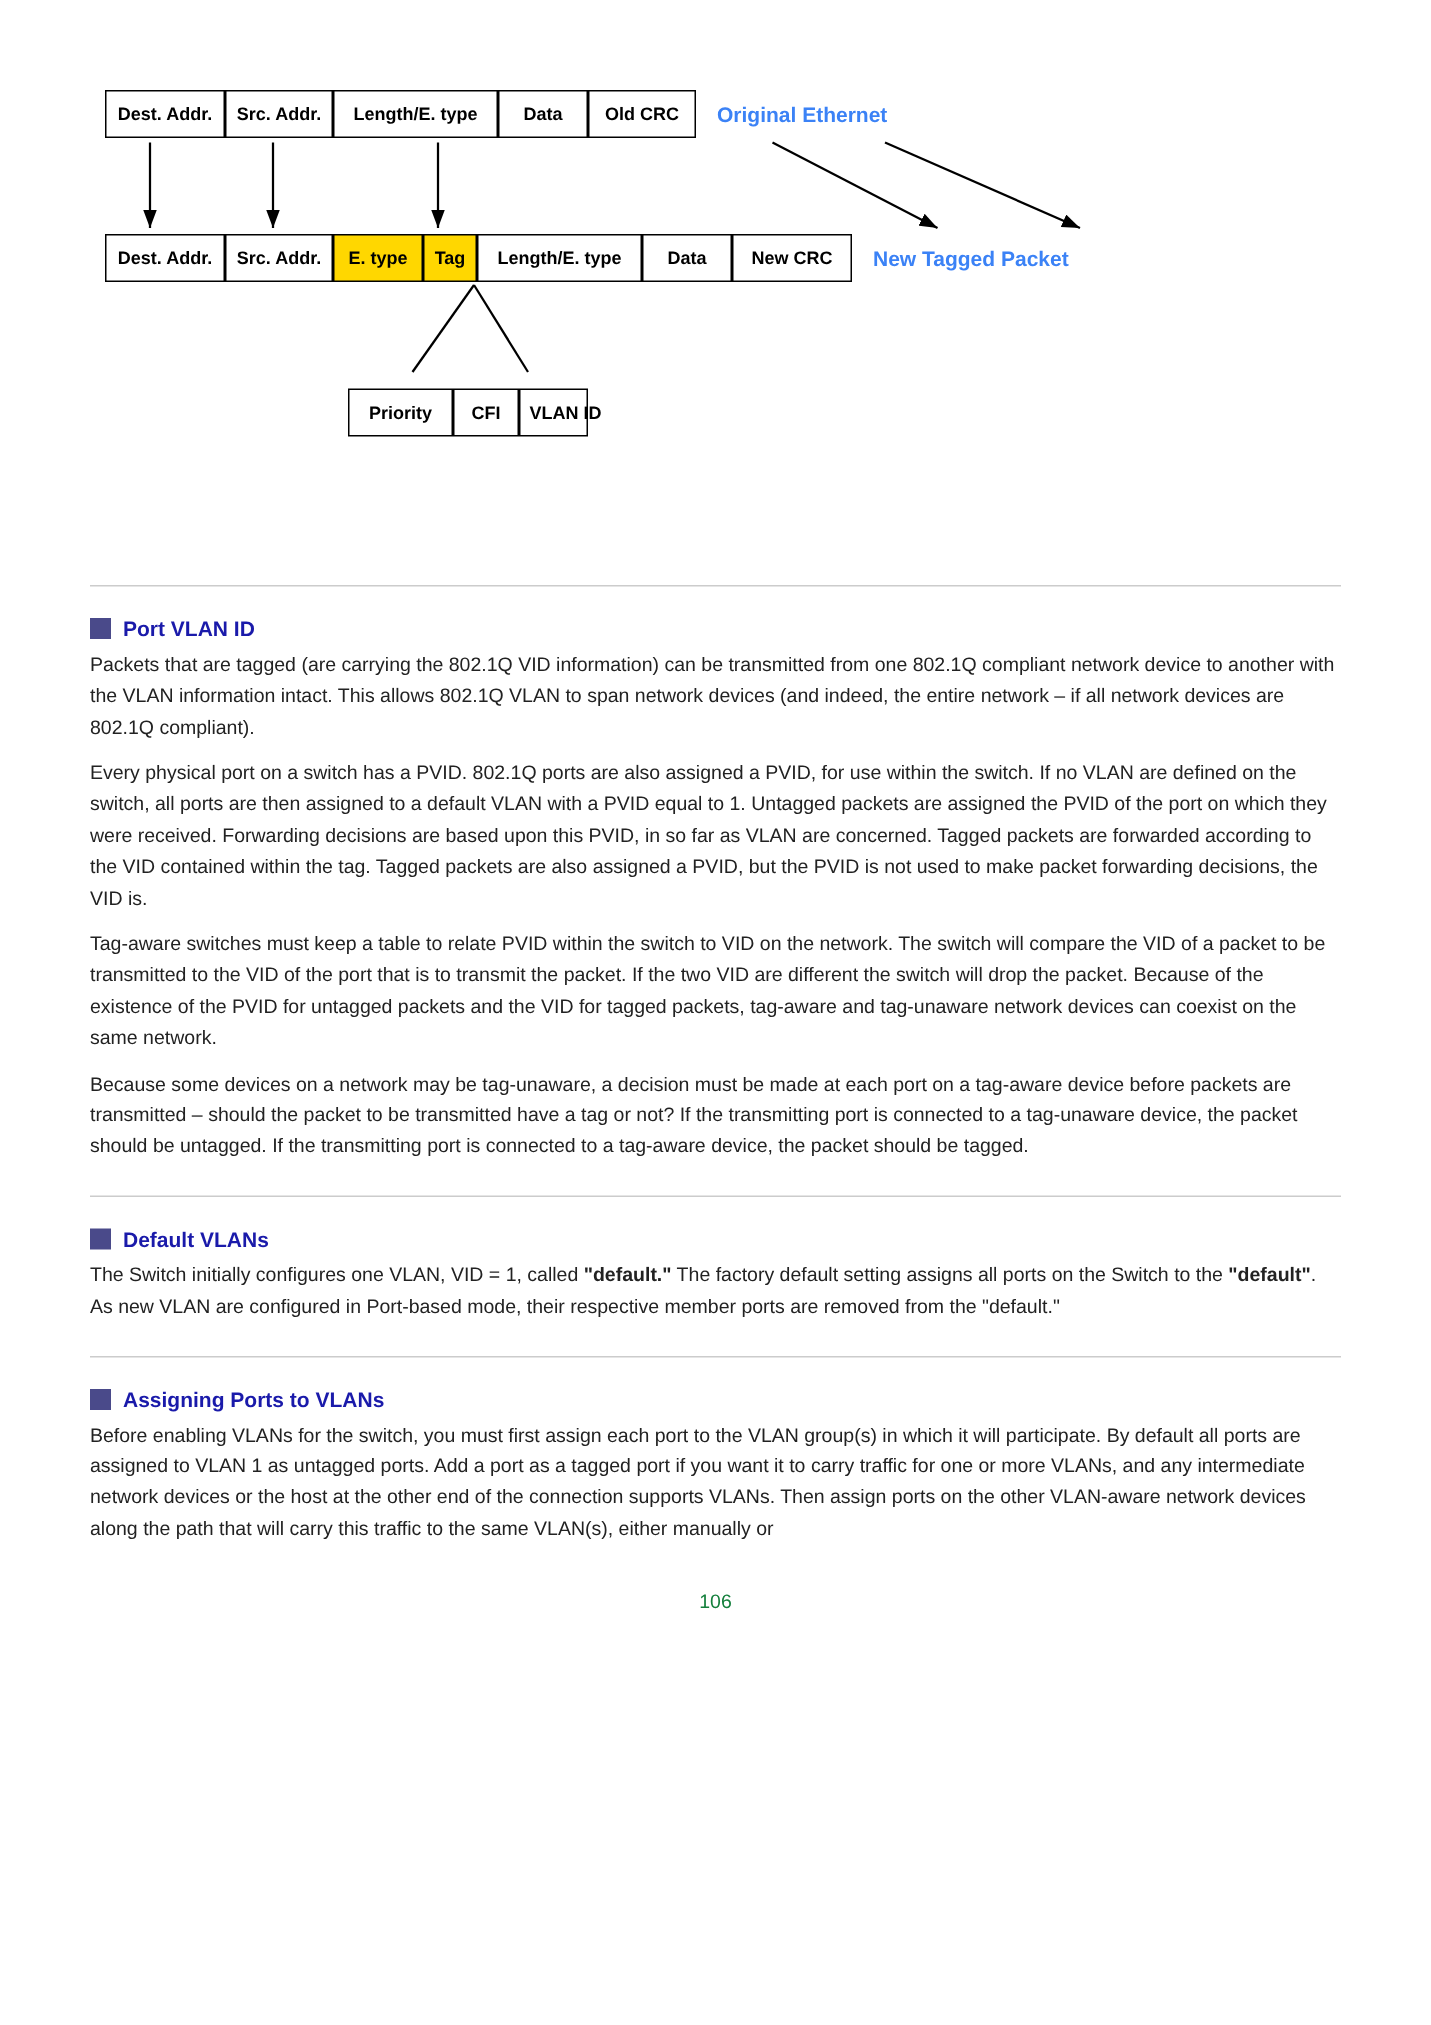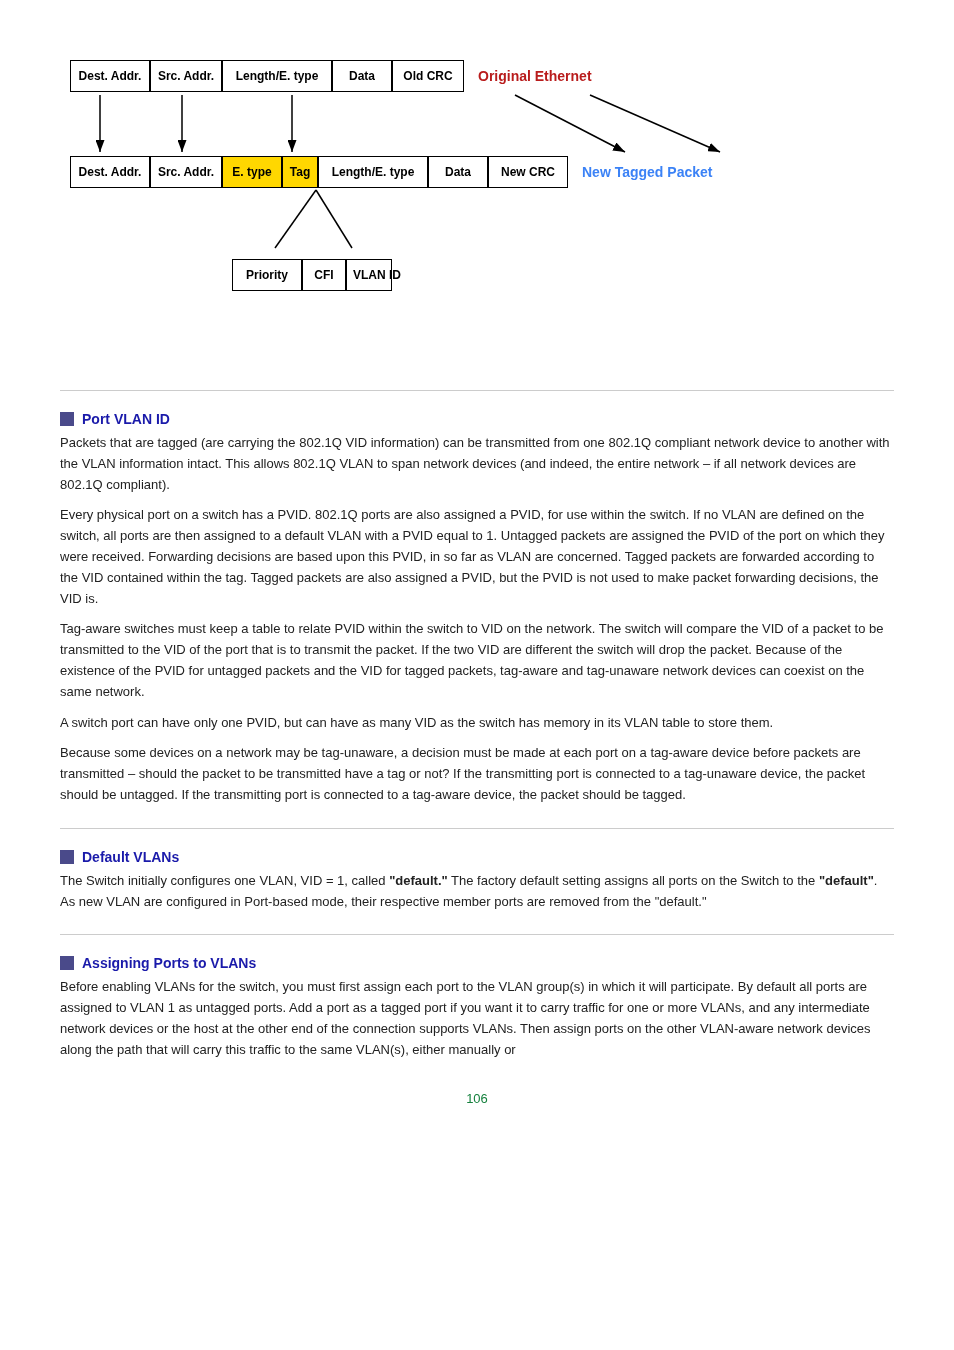--- a/index.html
+++ b/index.html
@@ -44,21 +44,21 @@
     }
 
     .packet-label {
       font-size: 14px;
       font-weight: bold;
       margin-left: 14px;
       white-space: nowrap;
     }
 
     .label-blue {
-      color: #b91c1c;
+      color: #3b82f6;
     }
 
     .label-orange {
       color: #3b82f6;
     }
 
     
     .arrows-svg {
       position: absolute;
       top: 0;
@@ -179,21 +179,20 @@
 
 <hr class="section-divider">
 <div class="section">
   <div class="section-title">
     <div class="section-title-square"></div>
     <span class="section-title-text">Port VLAN ID</span>
   </div>
   <p>Packets that are tagged (are carrying the 802.1Q VID information) can be transmitted from one 802.1Q compliant network device to another with the VLAN information intact. This allows 802.1Q VLAN to span network devices (and indeed, the entire network – if all network devices are 802.1Q compliant).</p>
   <p>Every physical port on a switch has a PVID. 802.1Q ports are also assigned a PVID, for use within the switch. If no VLAN are defined on the switch, all ports are then assigned to a default VLAN with a PVID equal to 1. Untagged packets are assigned the PVID of the port on which they were received. Forwarding decisions are based upon this PVID, in so far as VLAN are concerned. Tagged packets are forwarded according to the VID contained within the tag. Tagged packets are also assigned a PVID, but the PVID is not used to make packet forwarding decisions, the VID is.</p>
   <p>Tag-aware switches must keep a table to relate PVID within the switch to VID on the network. The switch will compare the VID of a packet to be transmitted to the VID of the port that is to transmit the packet. If the two VID are different the switch will drop the packet. Because of the existence of the PVID for untagged packets and the VID for tagged packets, tag-aware and tag-unaware network devices can coexist on the same network.</p>
-  <p>A switch port can have only one PVID, but can have as many VID as the switch has memory in its VLAN table to store them.</p>
   <p>Because some devices on a network may be tag-unaware, a decision must be made at each port on a tag-aware device before packets are transmitted – should the packet to be transmitted have a tag or not? If the transmitting port is connected to a tag-unaware device, the packet should be untagged. If the transmitting port is connected to a tag-aware device, the packet should be tagged.</p>
 </div>
 
 <hr class="section-divider">
 
 <div class="section">
   <div class="section-title">
     <div class="section-title-square"></div>
     <span class="section-title-text">Default VLANs</span>
   </div>

